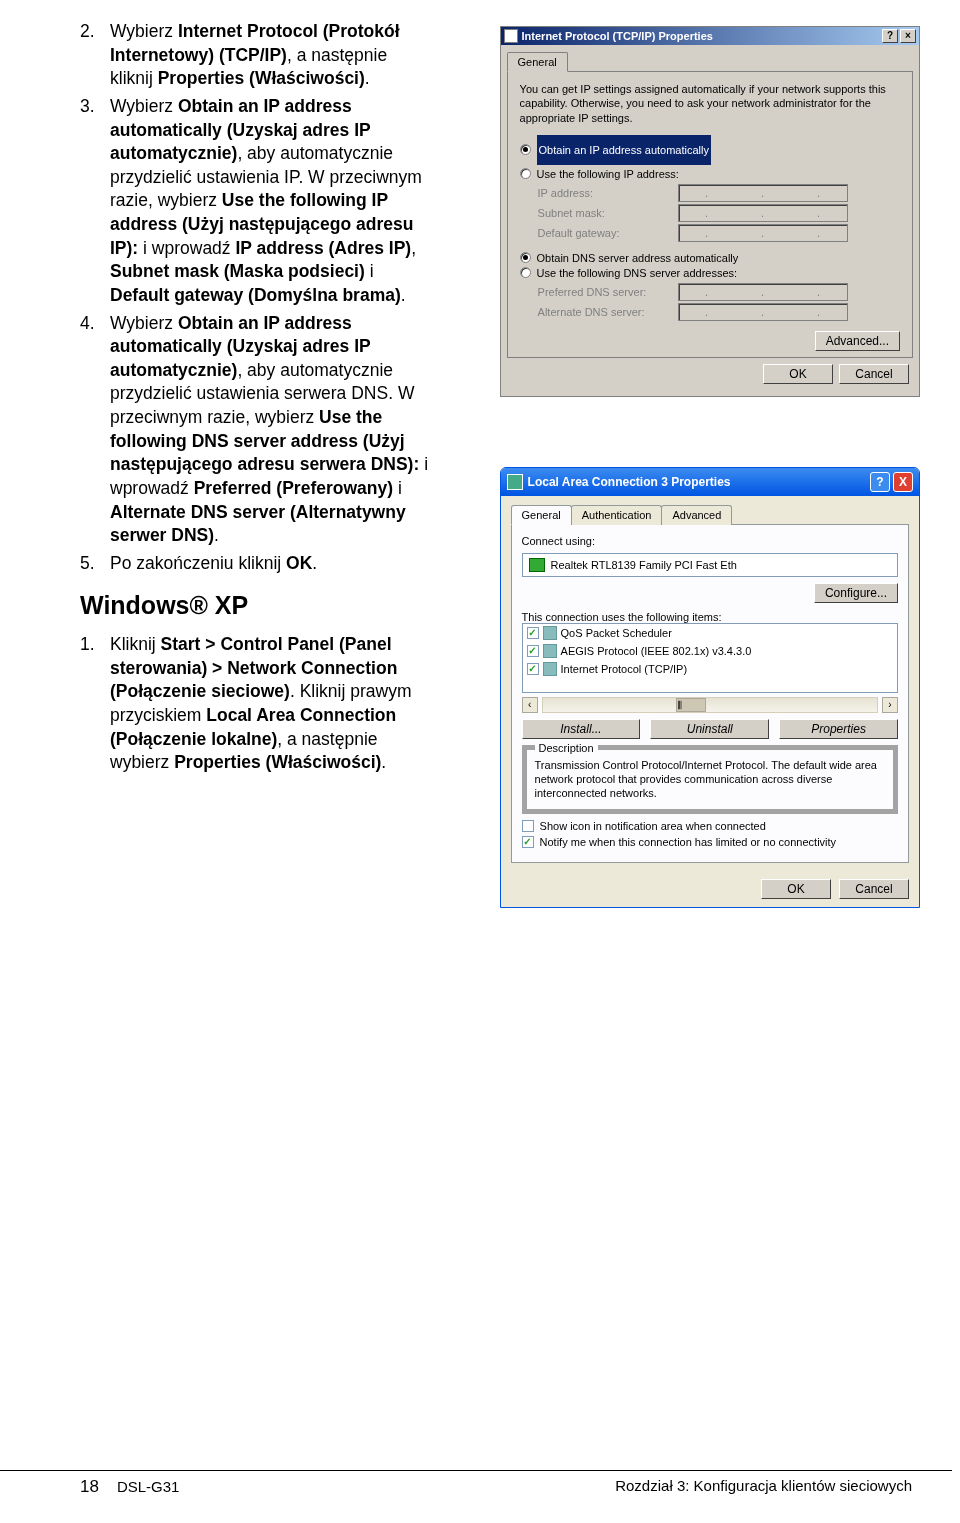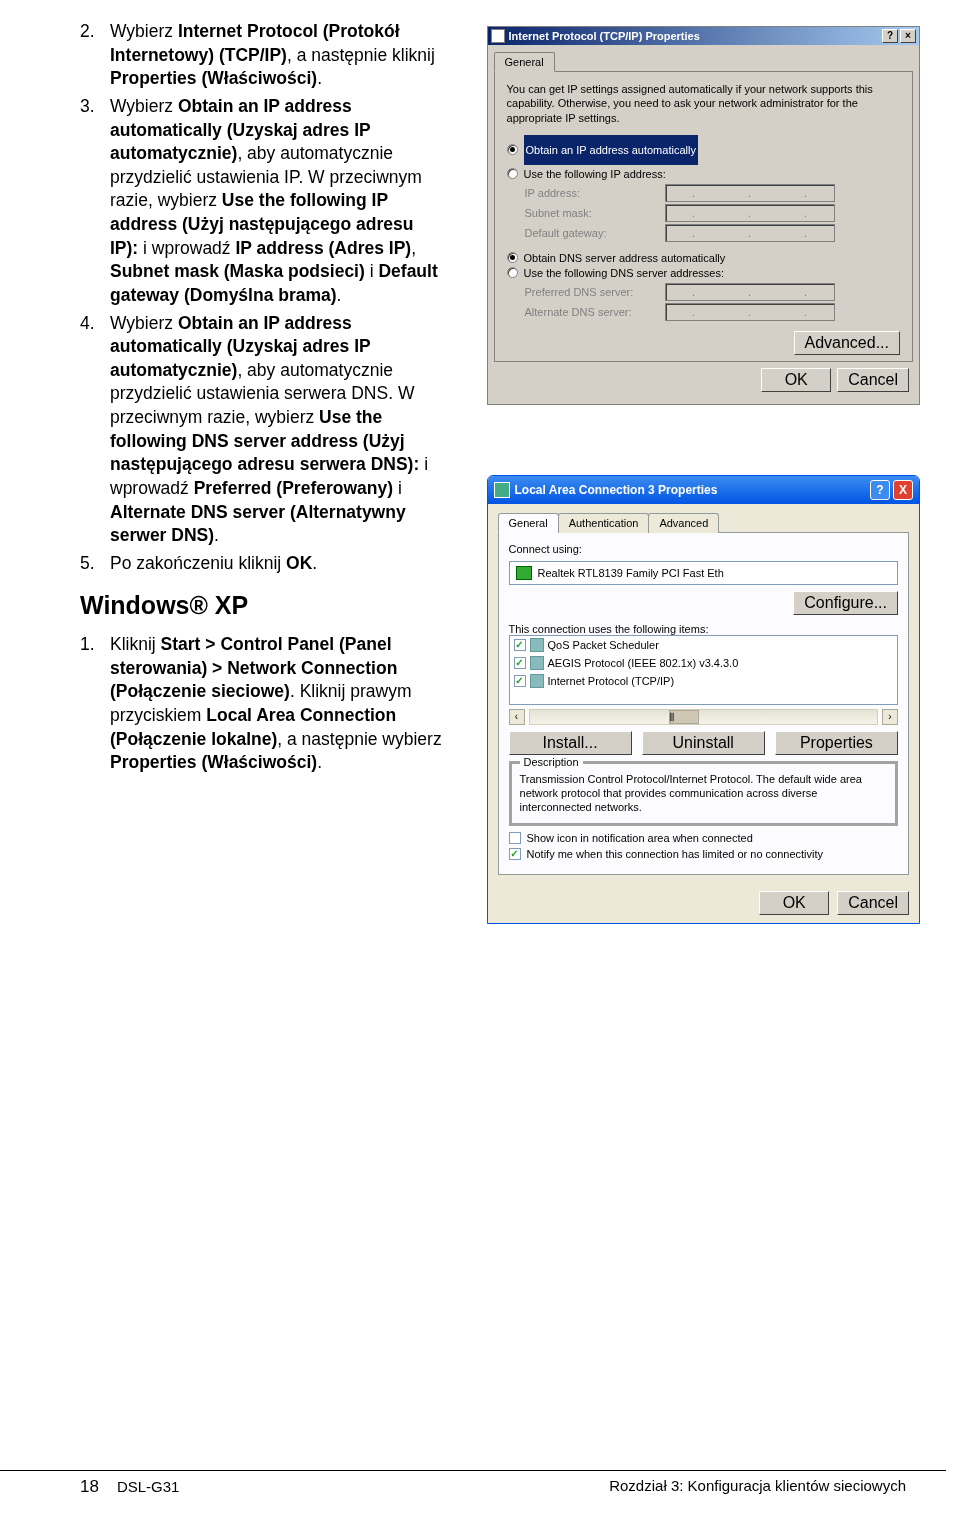--- a/index.html
+++ b/index.html
@@ -17,20 +17,21 @@
     gap: 42px;
   }
   .left-col {
     width: 370px;
     font-size: 17.5px;
     line-height: 1.35;
   }
   .right-col {
     width: 440px;
     padding-top: 6px;
+    margin-left: 24px;
   }
   ol.main-list {
     list-style: none;
     counter-reset: item 1;
   }
   ol.main-list > li {
     counter-increment: item;
     margin-bottom: 4px;
     padding-left: 30px;
     position: relative;
@@ -149,21 +150,21 @@
   }
   .ip-input.disabled { background:#d4d0c8; }
   .dot-sep { color:#808080; }
   .btn {
     background:#d4d0c8;
     border:1px solid #fff;
     border-right-color:#404040; border-bottom-color:#404040;
     padding:2px 10px;
     min-width:70px;
     text-align:center;
-    font-size:16px;
+    font-size:12px;
   }
   .btn-row-right { display:flex; justify-content:flex-end; gap:6px; padding:6px 4px; }
   .adv-row { display:flex; justify-content:flex-end; margin-top:6px; }
 
   
   .dlg2 {
     background:#ece9d8;
     border:1px solid #0054e3;
     border-radius:6px 6px 0 0;
     font-size:11px;
@@ -233,40 +234,40 @@
     background:#ece9d8;
     display:flex; align-items:center; justify-content:center;
     font-size:10px;
   }
   .scroll-track {
     flex:1; height:16px; background:linear-gradient(#e6e2d4,#f5f3ea);
     border:1px solid #d4cfb9; position:relative;
   }
   .scroll-thumb { position:absolute; left:40%; top:0; width:30px; height:100%; background:#cdc7b3; border:1px solid #aca899; }
   .btn-row3 { display:flex; gap:10px; margin:6px 0; }
-  .btn-row3 .btn { flex:1; }
+  .btn-row3 .btn { flex:1;font-style:italic; }
   .fieldset {
-    border:3px solid #a3a3a3;
+    border:5px solid #a3a3a3;
     padding:8px 8px;
     margin:6px 0;
     position:relative;
   }
   .fieldset-legend {
     position:absolute; top:-8px; left:8px;
     background:#fcfcfe; padding:0 4px; font-size:11px;
   }
   .desc-text { font-size:11px; line-height:1.3; }
   .chk-row2 { display:flex; align-items:center; gap:6px; margin:4px 0; }
   .btn-row-xp { display:flex; justify-content:flex-end; gap:8px; padding:8px 10px; background:#ece9d8; }
 
   
   .footer {
     position:absolute;
     bottom:26px;
-    left:0; right:14px;
+    left:0; right:8px;
     border-top:1px solid #000;
     padding:6px 40px 0 80px;
     display:flex;
     justify-content:space-between;
     font-size:15px;
   }
   .footer-left { display:flex; gap:18px; align-items:baseline; }
   .page-num { font-size:17px; }
 </style>
 </head>

